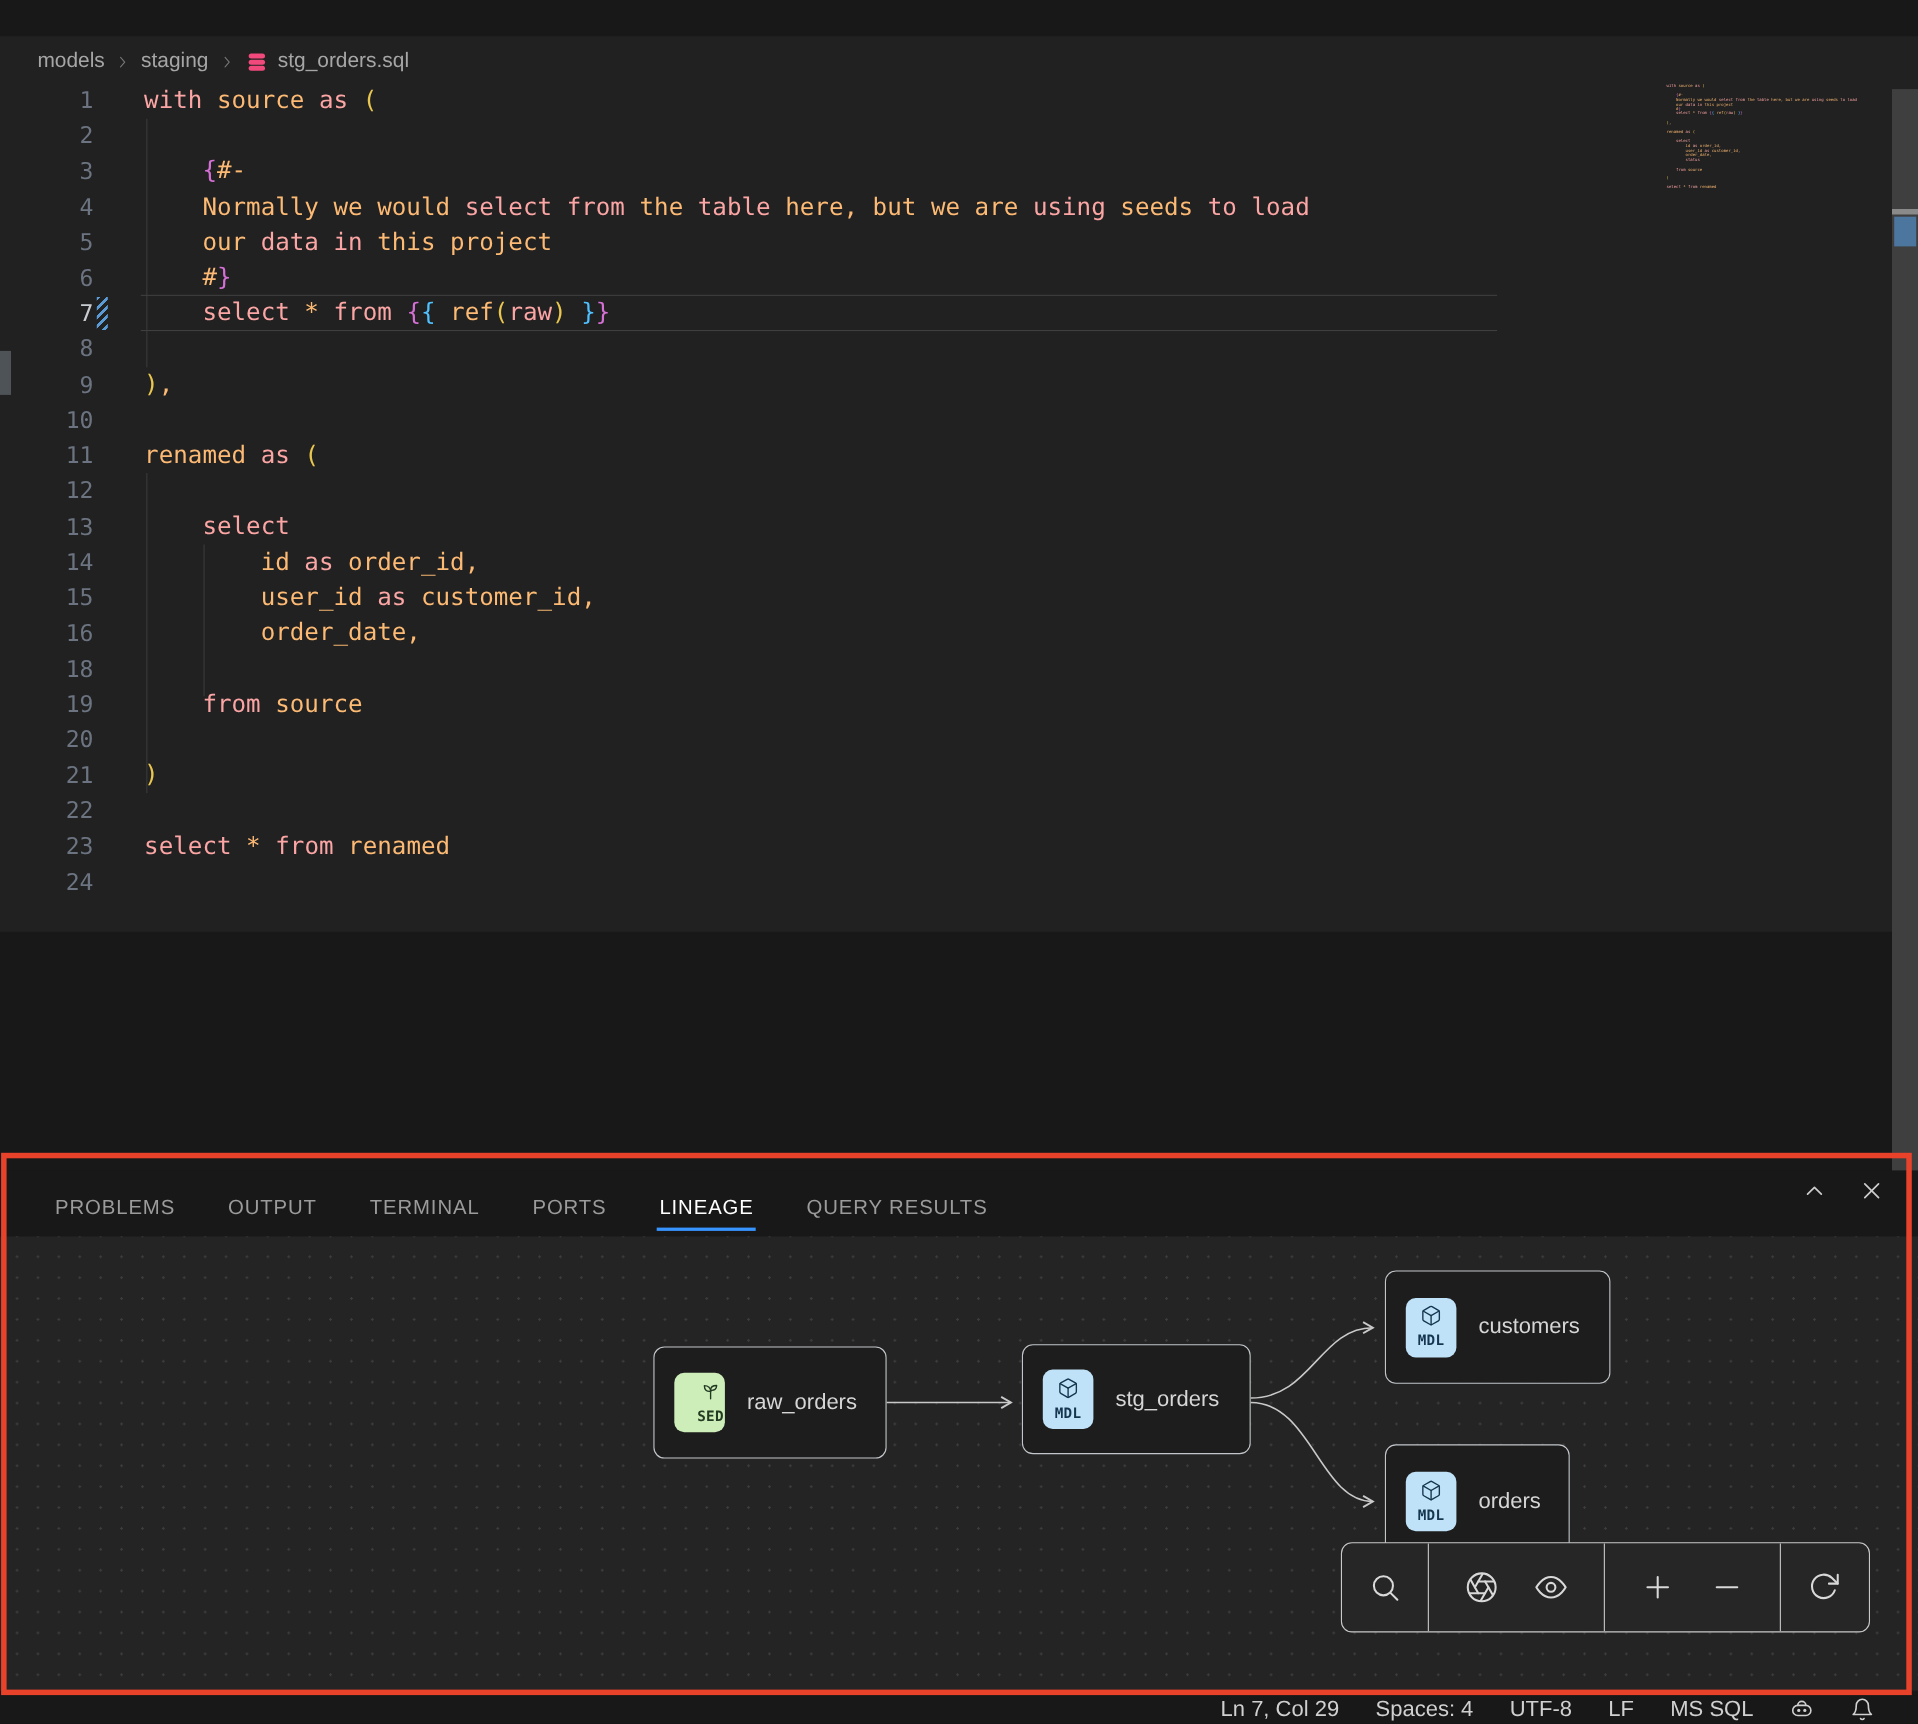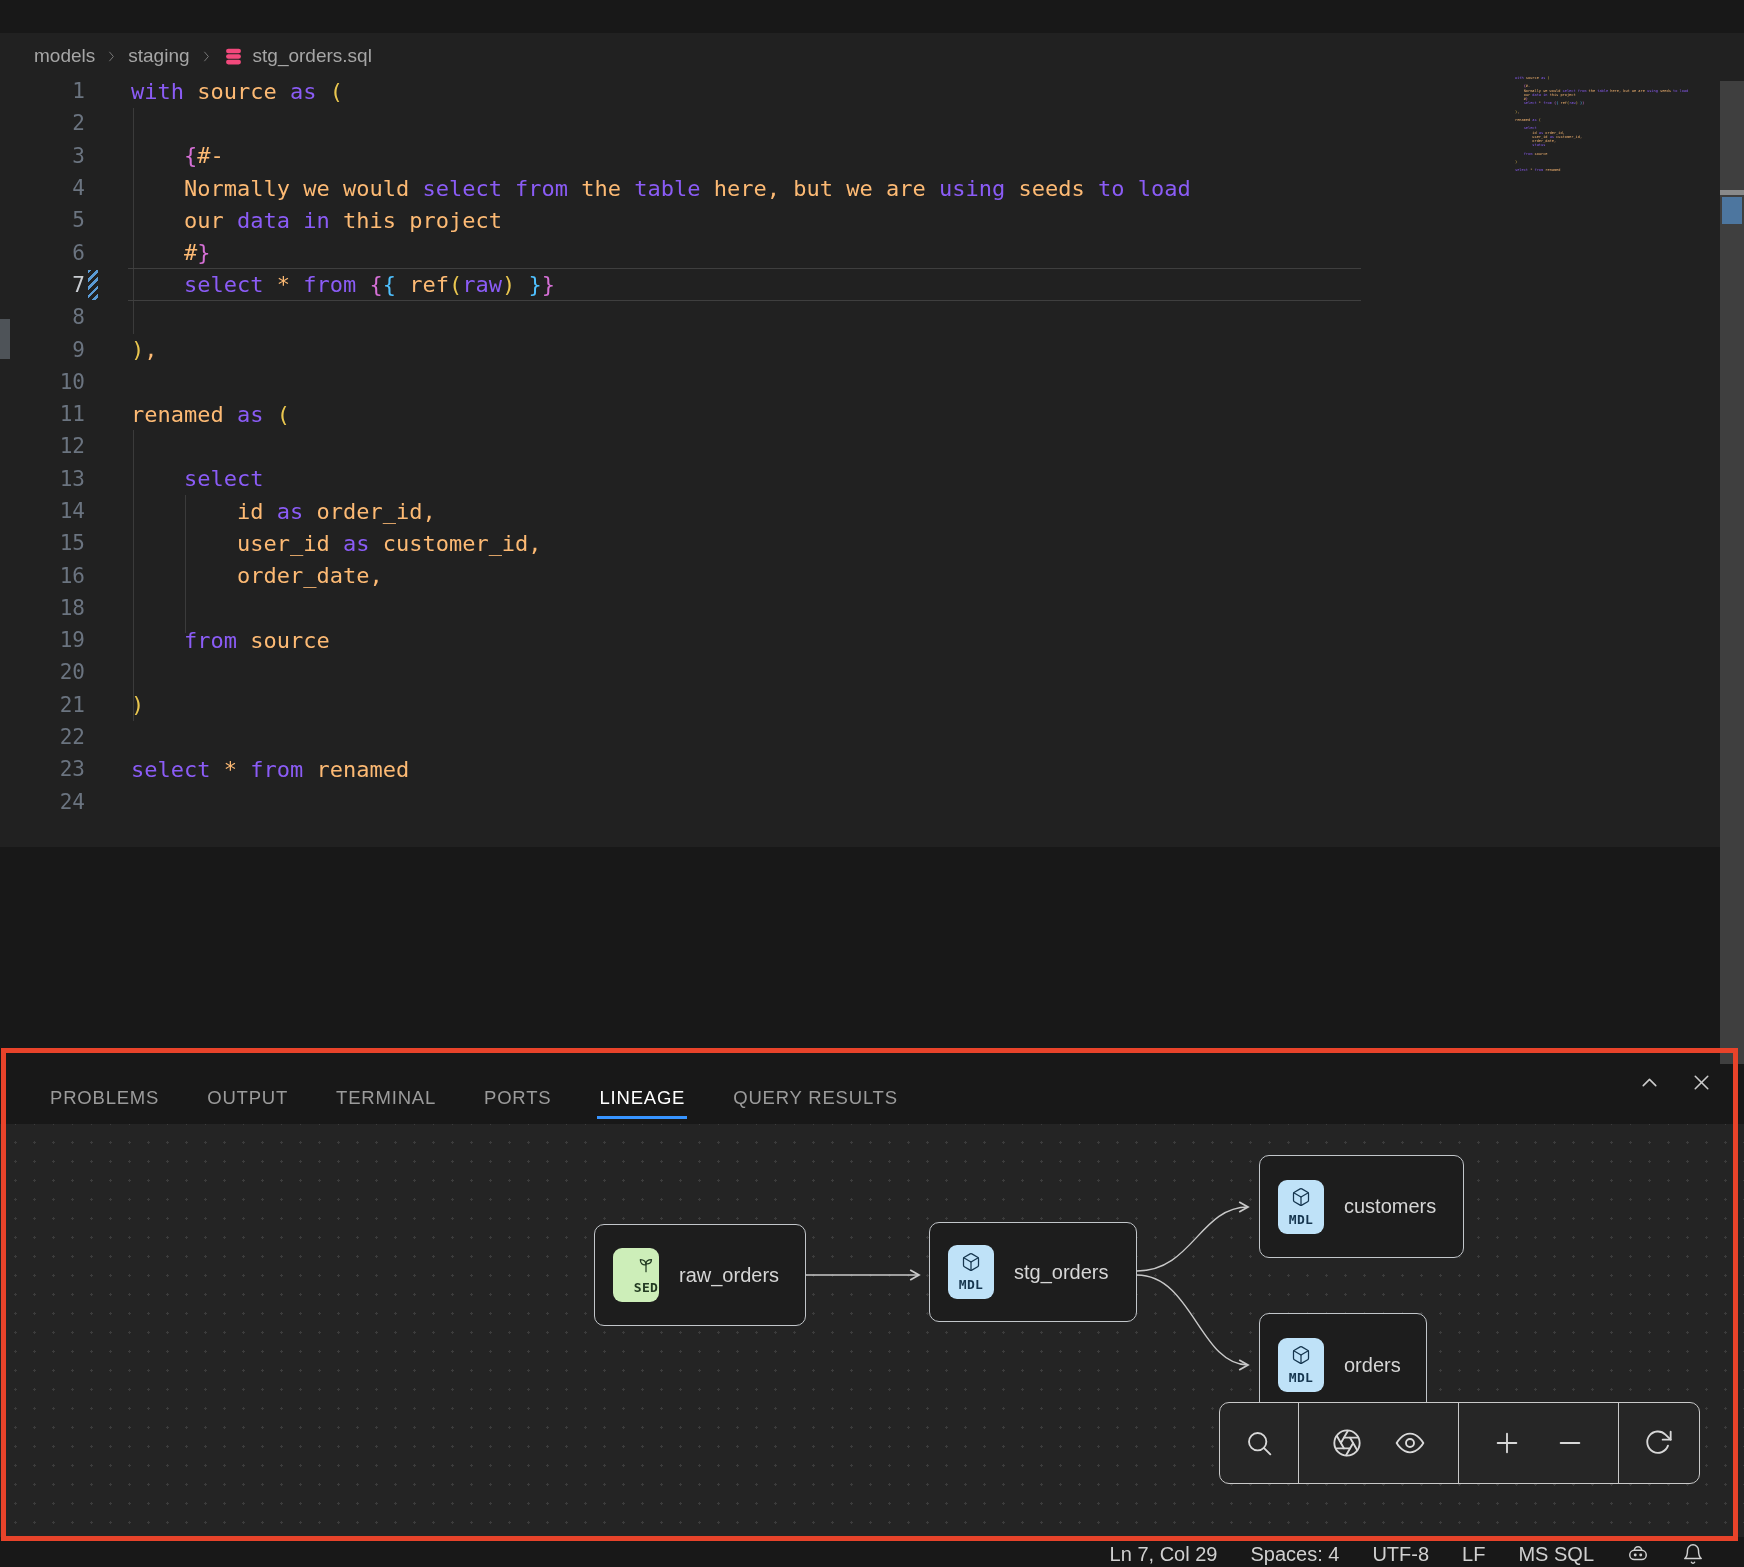--- a/index.html
+++ b/index.html
@@ -15,21 +15,21 @@
   .breadcrumb .chev svg { width:15px; height:15px; }
   .db-ic { width:21px; height:21px; color:#f2497c; display:inline-flex; }
   .db-ic svg { width:21px; height:21px; }
 
   #code-lines { position:absolute; left:0; top:42px; width:1500px;
                 font-family:"DejaVu Sans Mono", monospace; font-size:22px; }
   .cl { display:flex; height:32.3px; align-items:center; }
   .ln { width:85px; text-align:right; color:#6b7480; flex:none; font-size:21px; }
   .ln.active { color:#c9cdd2; }
   .lc { padding-left:46px; white-space:pre; }
-  .kw { color:#8b5cf6; } .pl { color:#fdba74; } .b1 { color:#e9c64f; }
+  .kw { color:#fca5a5; } .pl { color:#fdba74; } .b1 { color:#e9c64f; }
   .b2 { color:#d670d6; } .b3 { color:#4fc1ff; }
 
   .cur-line { position:absolute; left:128px; top:235px; width:1233px; height:33px;
               border-top:1px solid #3f3f3f; border-bottom:1px solid #3f3f3f; }
   .mod-hatch { position:absolute; left:88px; top:237px; width:10px; height:30px;
                background:repeating-linear-gradient(135deg,#5b9bd5 0 2.5px,transparent 2.5px 6px); }
   .guide { position:absolute; width:1px; background:#3b3b3b; }
   .g1 { left:133px; top:75px;  height:226px; }
   .g2 { left:133px; top:397px; height:291px; }
   .g3 { left:185px; top:462px; height:138px; }

